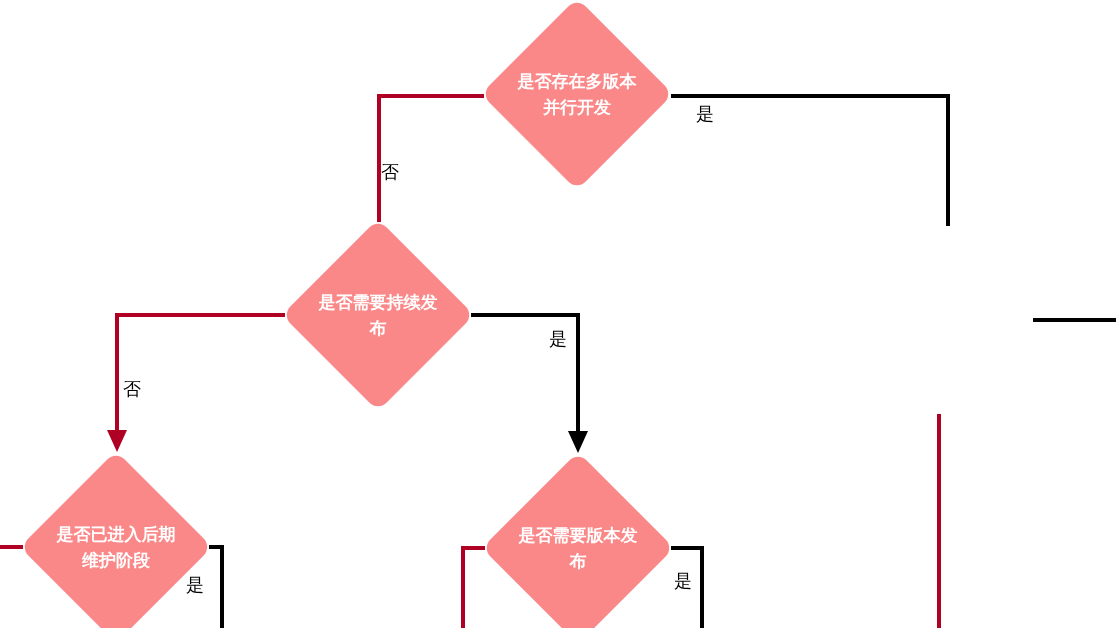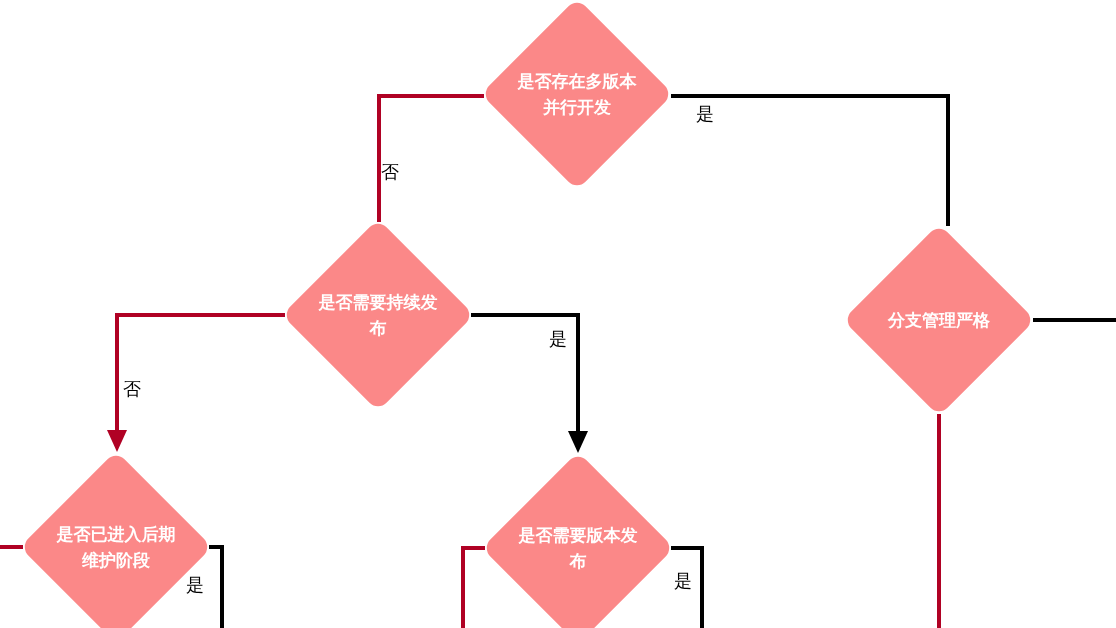--- a/index.html
+++ b/index.html
@@ -96,24 +96,20 @@
     <div class="node-label">是否存在多版本
 并行开发</div>
   </div>
 
   <div class="node" style="left:282px; top:219px;">
     <div class="rhombus"></div>
     <div class="node-label">是否需要持续发
 布</div>
   </div>
 
-  <div class="node" style="left:843px; top:224px;">
-    <div class="rhombus"></div>
-    <div class="node-label">分支管理严格</div>
-  </div>
 
   <div class="node" style="left:20px; top:451px;">
     <div class="rhombus"></div>
     <div class="node-label">是否已进入后期
 维护阶段</div>
   </div>
 
   <div class="node" style="left:482px; top:452px;">
     <div class="rhombus"></div>
     <div class="node-label">是否需要版本发

